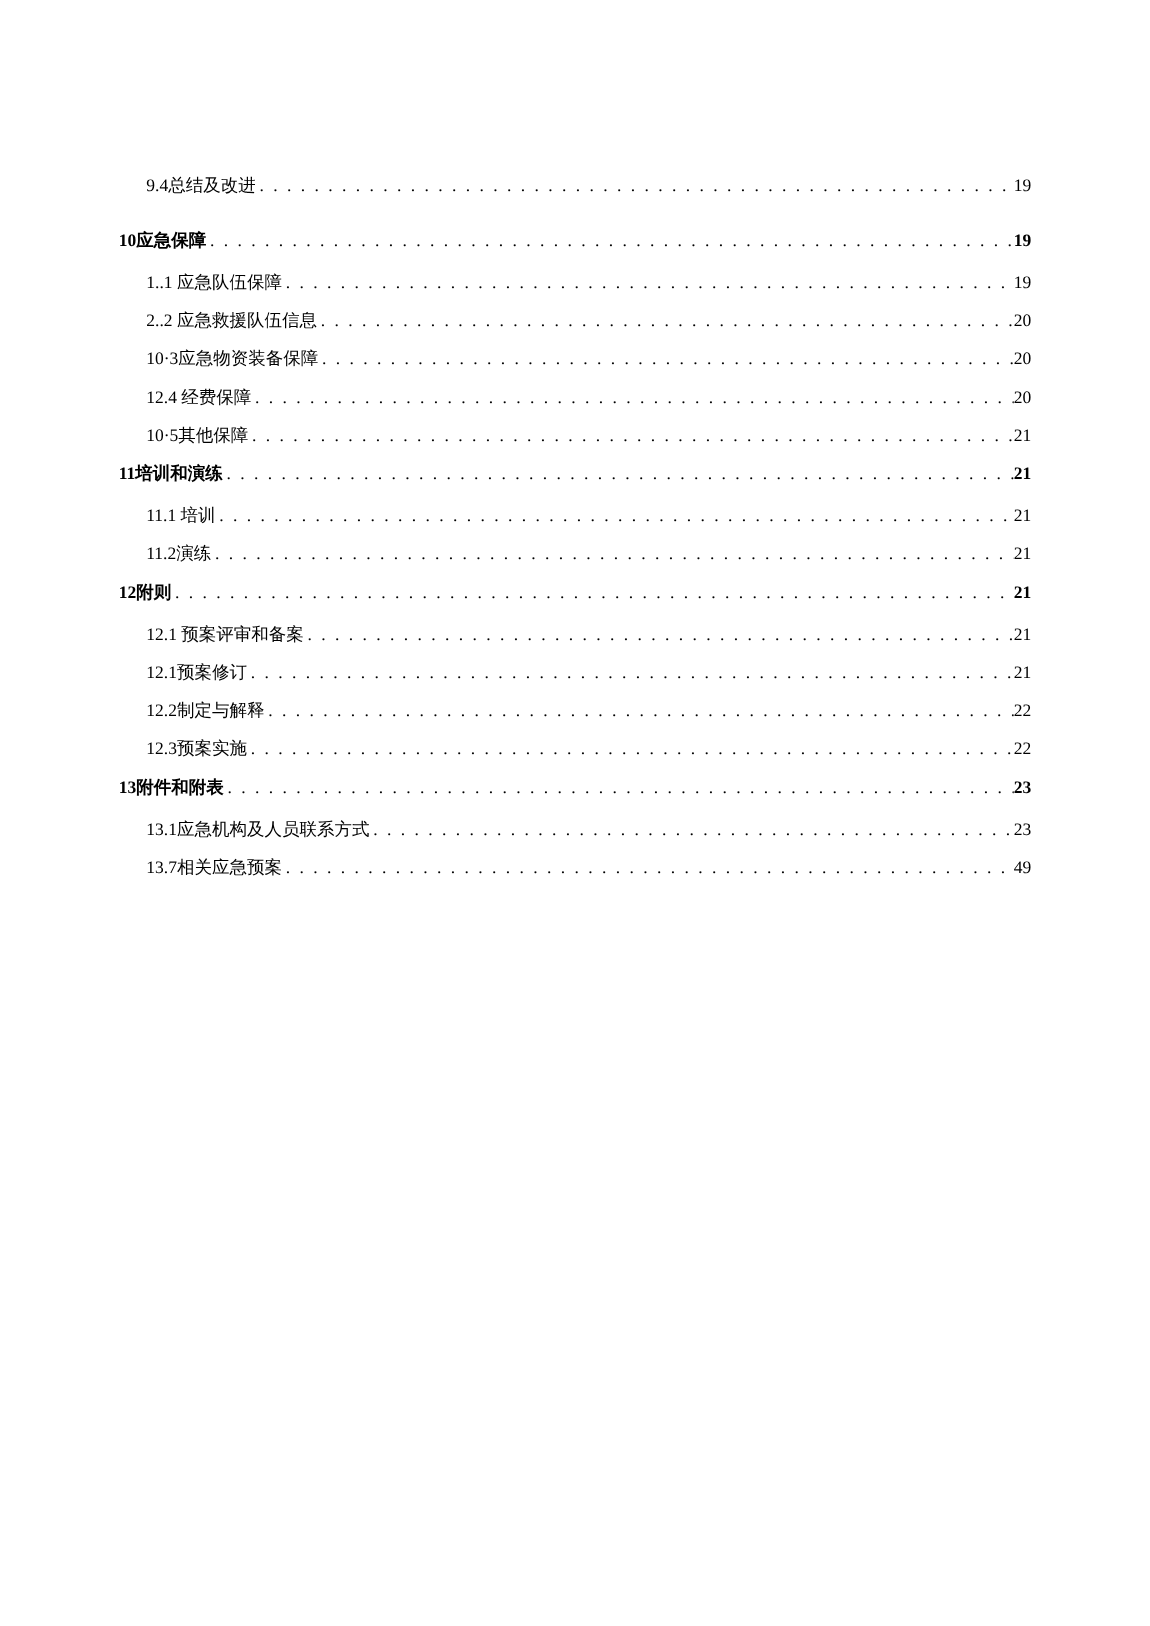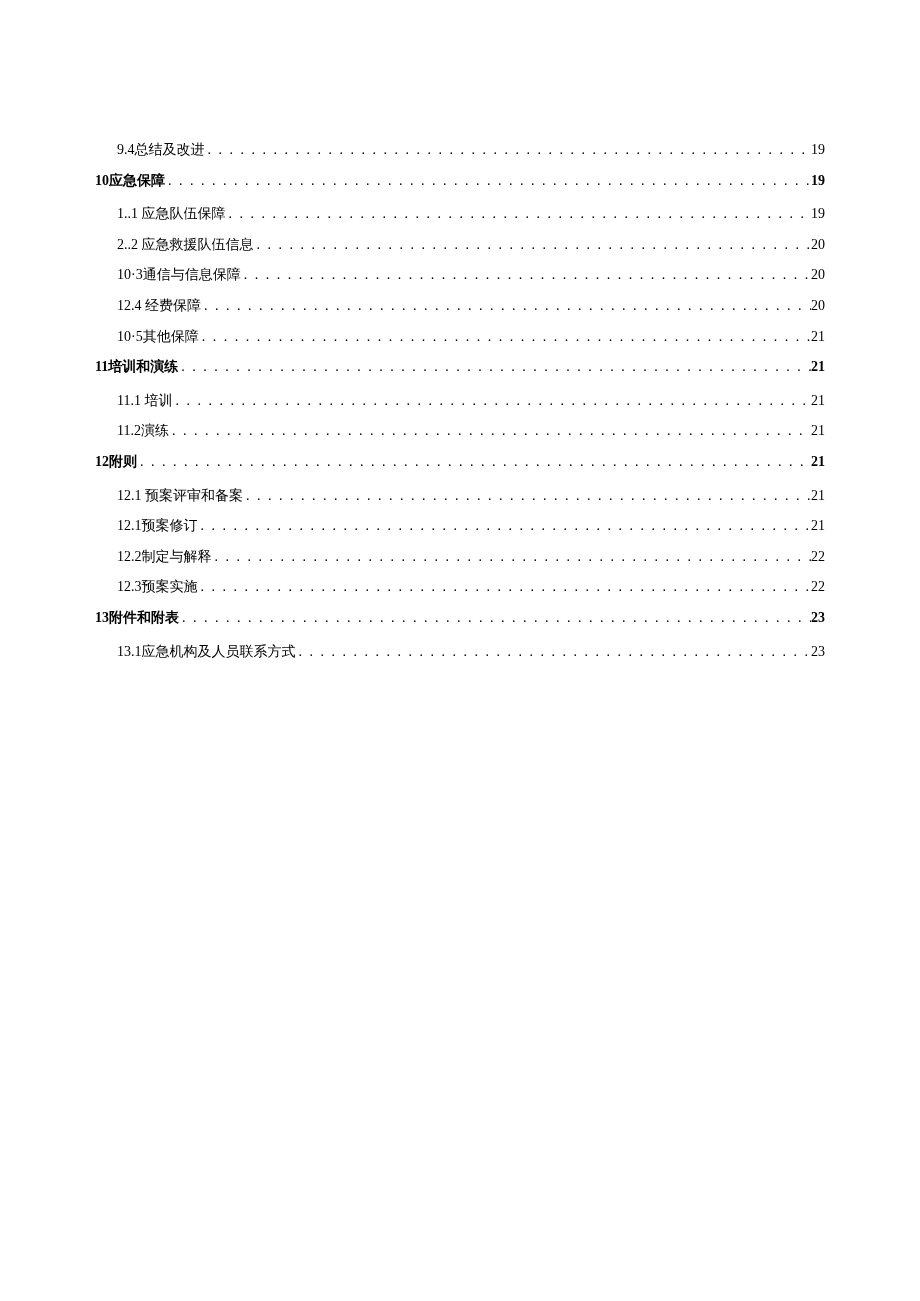--- a/index.html
+++ b/index.html
@@ -16,21 +16,21 @@
       display: flex;
       align-items: flex-start;
       margin-bottom: 11px;
       line-height: 1.4;
     }
     .toc-line.bold {
       font-weight: bold;
       margin-top: 8px;
       margin-bottom: 14px;
     }
-    .toc-line.bold.first { margin-top: 11px; }
+    .toc-line.bold.first { margin-top: 24px; }
     .toc-line.sub { padding-left: 22px; }
     .num {
       flex: 0 0 auto;
       white-space: pre;
     }
     .title {
       flex: 0 0 auto;
       white-space: pre;
     }
     .dots {
@@ -76,21 +76,21 @@
     <div class="toc-line sub">
       <span class="num">2.</span>
       <span>   </span>
       <span class="title">.2 应急救援队伍信息</span>
       <span class="dots"></span>
       <span class="page">20</span>
     </div>
     <div class="toc-line sub">
       <span class="num">10·3</span>
       <span>   </span>
-      <span class="title">通信与信息保障</span>
+      <span class="title">应急物资装备保障</span>
       <span class="dots"></span>
       <span class="page">20</span>
     </div>
     <div class="toc-line sub">
       <span class="num">12.</span>
       <span>   </span>
       <span class="title">4 经费保障</span>
       <span class="dots"></span>
       <span class="page">20</span>
     </div>
@@ -164,13 +164,20 @@
       <span class="dots"></span>
       <span class="page">23</span>
     </div>
     <div class="toc-line sub">
       <span class="num">13.1</span>
       <span>   </span>
       <span class="title">应急机构及人员联系方式</span>
       <span class="dots"></span>
       <span class="page">23</span>
     </div>
+    <div class="toc-line sub">
+      <span class="num">13.7</span>
+      <span>   </span>
+      <span class="title">相关应急预案</span>
+      <span class="dots"></span>
+      <span class="page">49</span>
+    </div>
   </div>
 
 </body></html>

